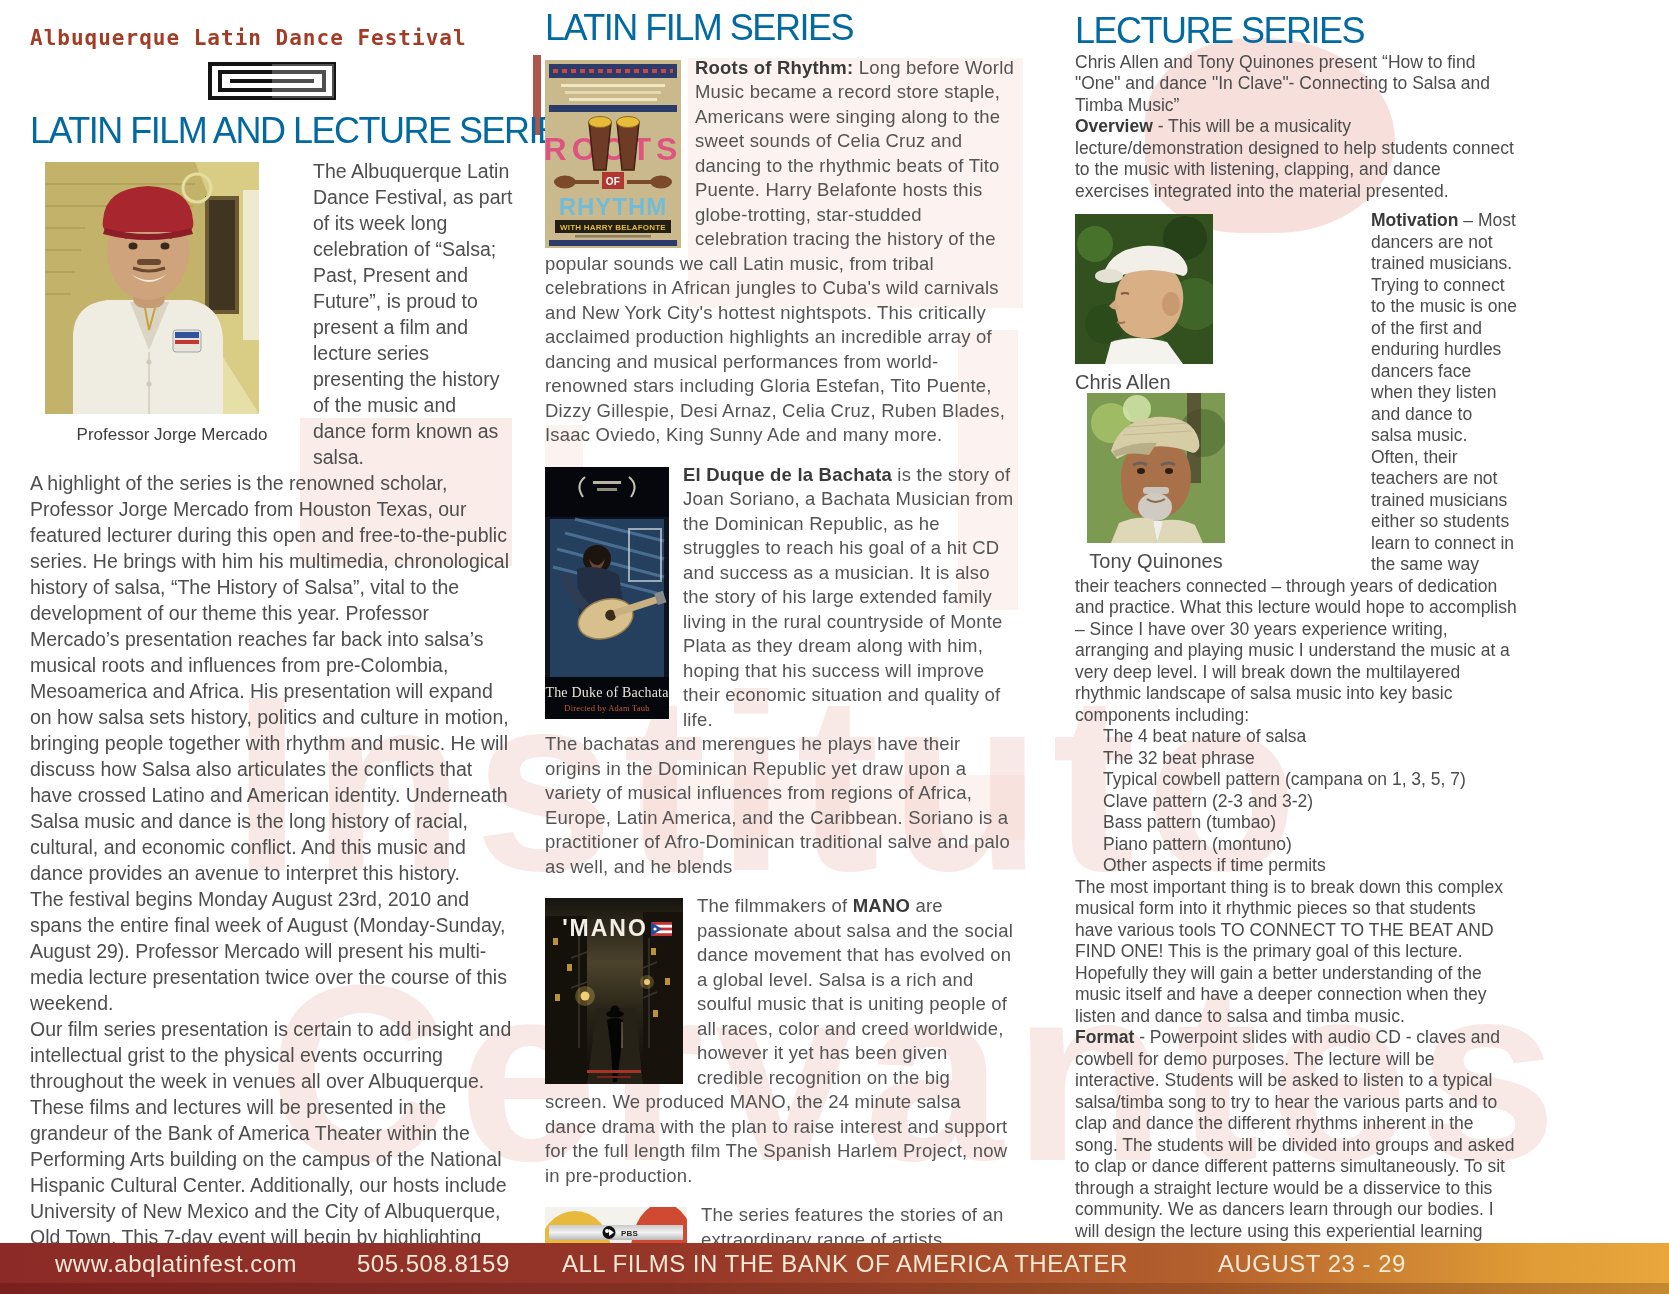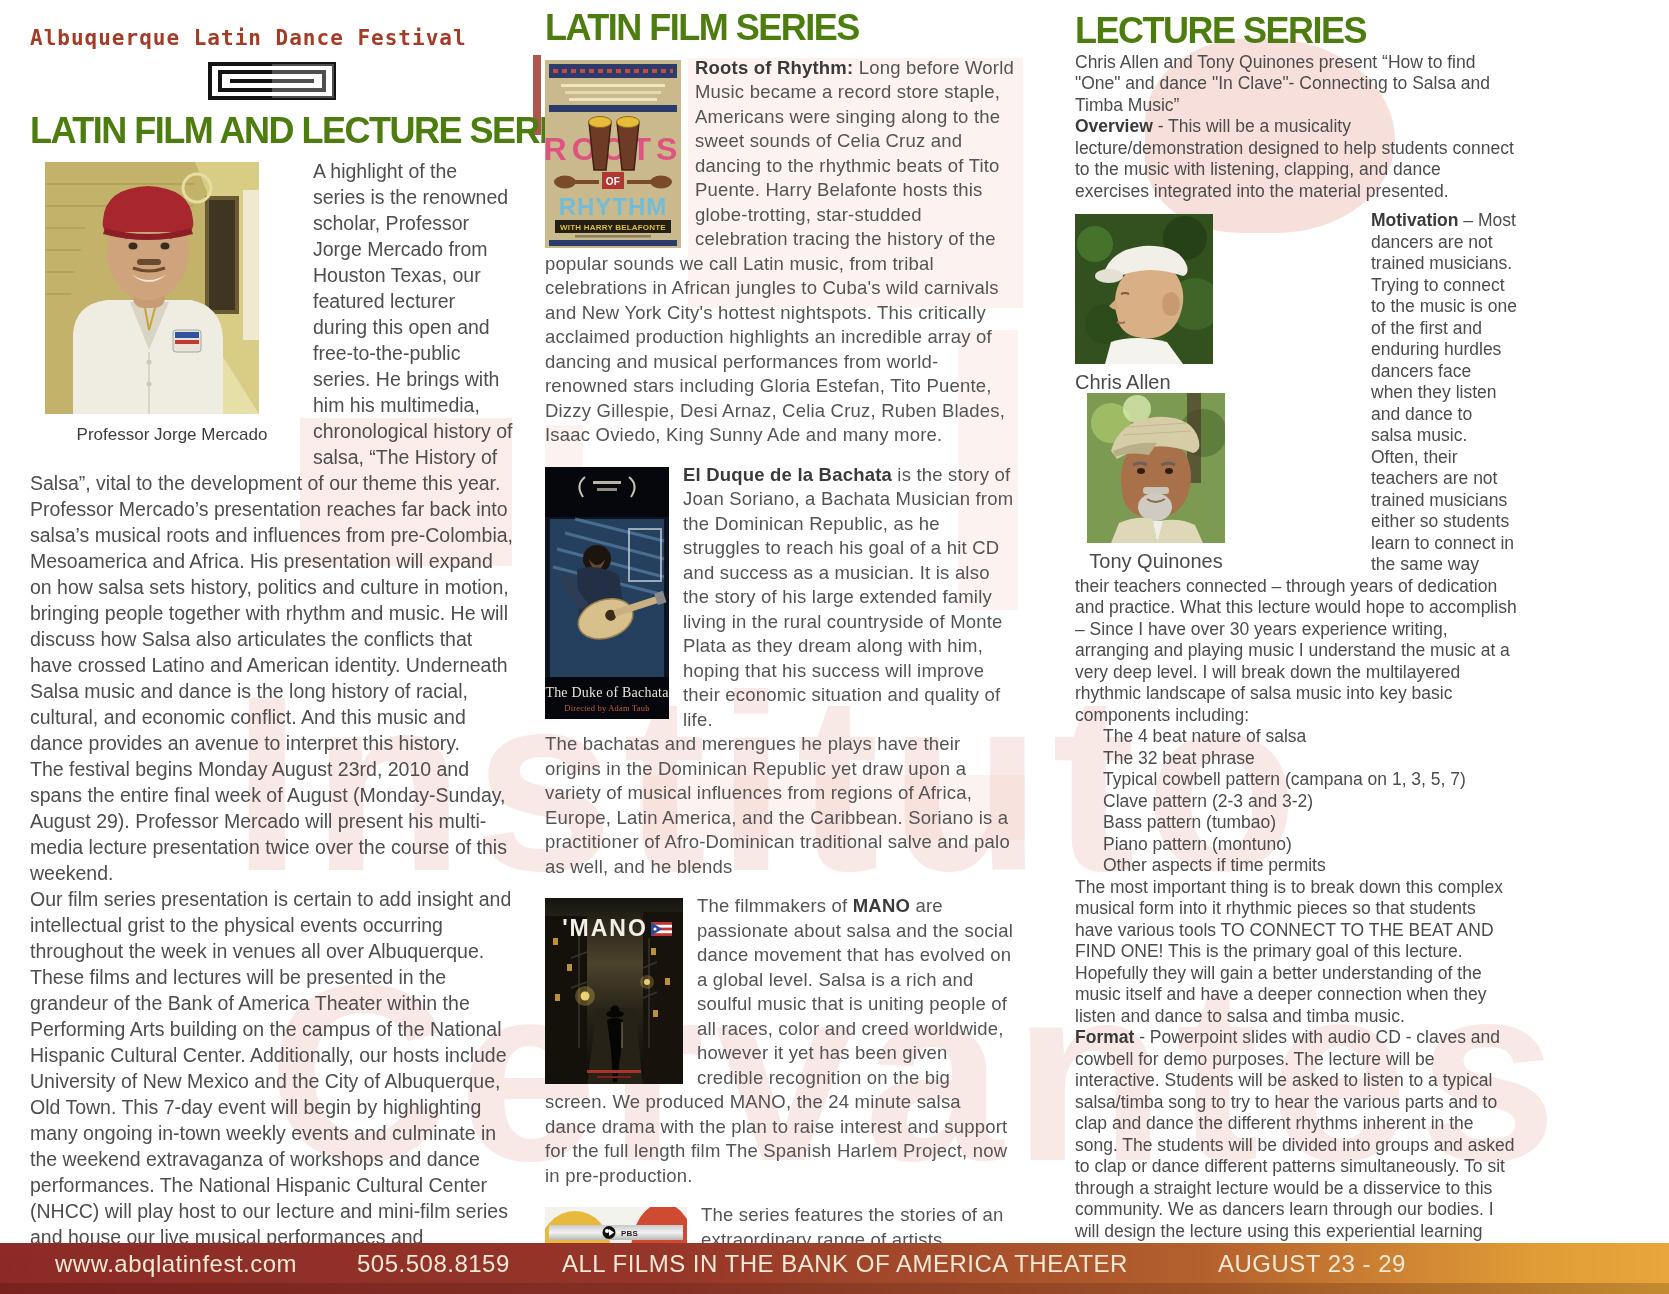--- a/index.html
+++ b/index.html
@@ -15,21 +15,21 @@
   .blob{border-radius:45% 55% 50% 40%;background:rgba(228,142,126,0.28);}
   .redbar{position:absolute;z-index:0;background:rgba(150,38,24,0.78);}
   
   .col{position:absolute;z-index:1;}
   .col-left{left:30px;top:26px;width:484px;}
   .col-mid{left:545px;top:12px;width:472px;}
   .col-right{left:1075px;top:16px;width:442px;}
   .fest-title{font-family:"DejaVu Sans Mono","Liberation Mono",monospace;font-weight:bold;
               font-size:21px;letter-spacing:1px;color:#a23c26;white-space:nowrap;}
   .logo-wrap{text-align:center;margin:12px 0 6px 0;}
-  .h1{font-size:36px;letter-spacing:-1.5px;color:#4d7c0f;font-weight:700;margin:4px 0 6px 0;white-space:nowrap;}
+  .h1{font-size:36px;letter-spacing:-1.5px;color:#0369a1;font-weight:400;margin:4px 0 6px 0;white-space:nowrap;}
   .body-l{font-size:19.5px;line-height:26px;color:#4e4e4e;}
   .body-m{font-size:18.5px;line-height:24.5px;letter-spacing:0.2px;color:#545454;}
   .body-r{font-size:17.5px;line-height:21.5px;color:#4c4c4c;}
   p{margin:0;white-space:pre-line;}
   .b{font-weight:bold;color:#3a3a3a;}
   
   .jorge-float{float:left;width:254px;margin:4px 14px 2px 15px;}
   .photo-caption{font-size:17px;color:#3d3d3d;text-align:center;margin-top:2px;}
   
   .film{margin-top:15px;}
@@ -113,20 +113,21 @@
           <path d="M100,146 L104,168 L110,146" stroke="#c9a23c" stroke-width="2" fill="none"></path>
           <rect x="128" y="168" width="28" height="22" rx="3" fill="#e8e4da" stroke="#9aa" stroke-width="1"></rect>
           <rect x="130" y="170" width="24" height="6" fill="#31529c"></rect>
           <rect x="130" y="178" width="24" height="4" fill="#c03a34"></rect>
           <line x1="104" y1="190" x2="104" y2="252" stroke="#d8d4c6" stroke-width="2"></line>
           <circle cx="104" cy="200" r="2.5" fill="#cfc9b8"></circle>
             <circle cx="104" cy="222" r="2.5" fill="#cfc9b8"></circle>
         </svg>
         <div class="photo-caption">Professor Jorge Mercado</div>
       </div>
+      <p>The Albuquerque Latin Dance Festival, as part of its week long celebration of “Salsa; Past, Present and Future”, is proud to present a film and lecture series presenting the history of the music and dance form known as salsa.</p>
       <p>A highlight of the series is the renowned scholar, Professor Jorge Mercado from Houston Texas, our featured lecturer during this open and free-to-the-public series. He brings with him his multimedia, chronological history of salsa, “The History of Salsa”, vital to the development of our theme this year. Professor Mercado’s presentation reaches far back into salsa’s musical roots and influences from pre-Colombia, Mesoamerica and Africa. His presentation will expand on how salsa sets history, politics and culture in motion, bringing people together with rhythm and music. He will discuss how Salsa also articulates the conflicts that have crossed Latino and American identity. Underneath Salsa music and dance is the long history of racial, cultural, and economic conflict. And this music and dance provides an avenue to interpret this history.</p>
       <p>The festival begins Monday August 23rd, 2010 and spans the entire final week of August (Monday-Sunday, August 29). Professor Mercado will present his multi-media lecture presentation twice over the course of this weekend.</p>
       <p>Our film series presentation is certain to add insight and intellectual grist to the physical events occurring throughout the week in venues all over Albuquerque. These films and lectures will be presented in the grandeur of the Bank of America Theater within the Performing Arts building on the campus of the National Hispanic Cultural Center. Additionally, our hosts include University of New Mexico and the City of Albuquerque, Old Town. This 7-day event will begin by highlighting many ongoing in-town weekly events and culminate in the weekend extravaganza of workshops and dance performances. The National Hispanic Cultural Center (NHCC) will play host to our lecture and mini-film series and house our live musical performances and workshops that final weekend. Our film series features seminal films that will have you clapping your hands, perhaps dancing in the aisles and most assuredly being inspired, intellectually stimulated and ready to hit the dance floor.</p>
 
     </div>
   </div>
 
   <div class="col col-mid body-m">
     <div class="h1">LATIN FILM SERIES</div>
 

